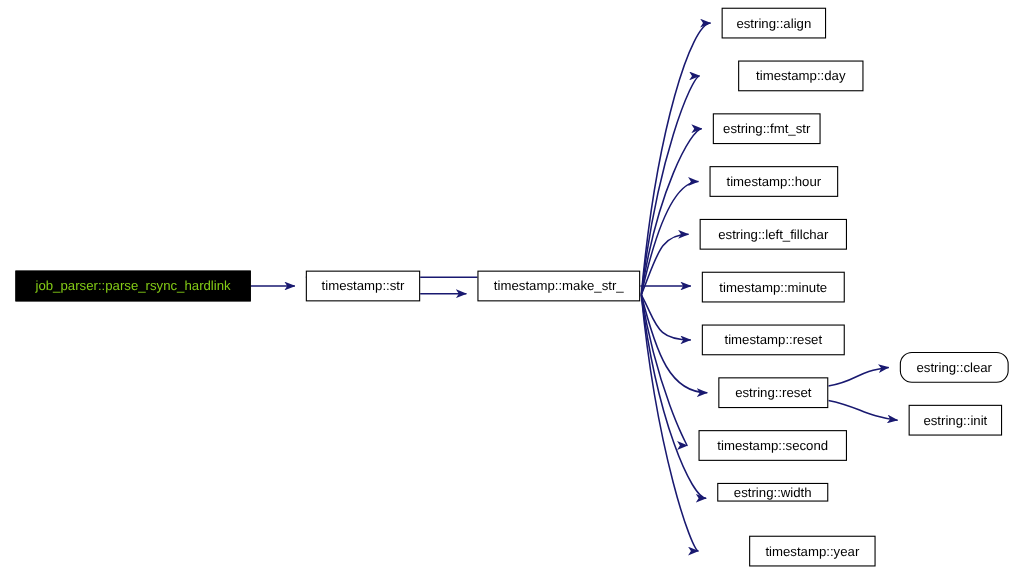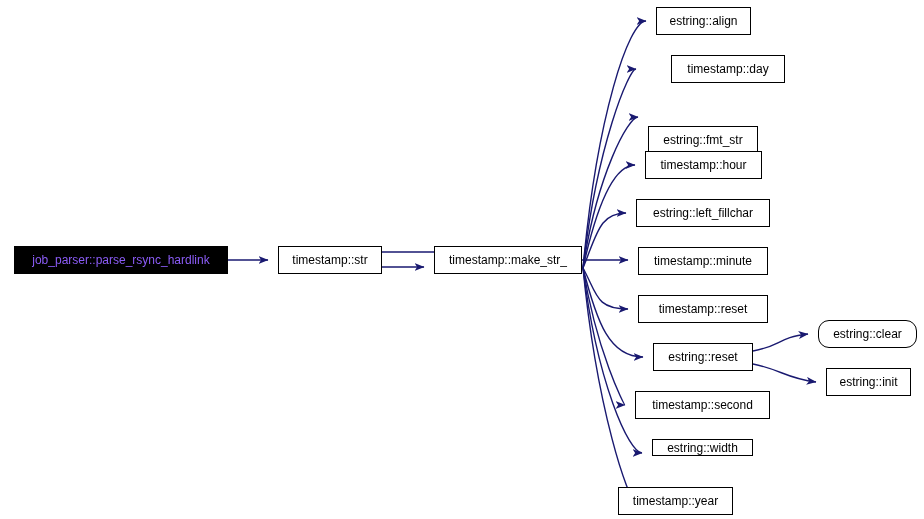--- a/index.html
+++ b/index.html
@@ -33,21 +33,21 @@
     font-size: 12px;
     line-height: 1;
     display: flex;
     align-items: center;
     justify-content: center;
     white-space: nowrap;
     letter-spacing: 0px;
   }
   .node.root {
     background: #000000;
-    color: #8b5cf6;
+    color: #84cc16;
     border: 1px solid #000000;
   }
 </style>
 </head>
 <body>
 
 <div id="canvas">
   <svg id="edges" viewBox="0 0 924 519" xmlns="http://www.w3.org/2000/svg">
     <defs>
       <marker id="arrowR" markerWidth="10" markerHeight="8" refX="9.5" refY="4" orient="auto" markerUnits="userSpaceOnUse">
@@ -84,21 +84,21 @@
     </div>
     <div class="node" style="left: 434px; top: 246px; width: 148px; height: 28px; text-align: center;">
       <span>timestamp::make_str_</span>
     </div>
     <div class="node" style="left: 656px; top: 7px; width: 95px; height: 28px;">
       <span>estring::align</span>
     </div>
     <div class="node" style="left: 646px; top: 55px; width: 114px; height: 28px; margin-left: 25px;">
       <span>timestamp::day</span>
     </div>
-    <div class="node" style="left: 648px; top: 103px; width: 110px; height: 28px; margin-top: 23px;">
+    <div class="node" style="left: 648px; top: 103px; width: 98px; height: 28px;">
       <span>estring::fmt_str</span>
     </div>
     <div class="node" style="left: 645px; top: 151px; width: 117px; height: 28px;">
       <span>timestamp::hour</span>
     </div>
     <div class="node" style="left: 636px; top: 199px; width: 134px; height: 28px;">
       <span>estring::left_fillchar</span>
     </div>
     <div class="node" style="left: 638px; top: 247px; width: 130px; height: 28px;">
       <span>timestamp::minute</span>
@@ -108,21 +108,21 @@
     </div>
     <div class="node" style="left: 653px; top: 343px; width: 100px; height: 28px;">
       <span>estring::reset</span>
     </div>
     <div class="node" style="left: 635px; top: 391px; width: 135px; height: 28px;">
       <span>timestamp::second</span>
     </div>
     <div class="node" style="left: 652px; top: 439px; width: 101px; height: 17px;">
       <span>estring::width</span>
     </div>
-    <div class="node" style="left: 618px; top: 487px; width: 115px; height: 28px;">
+    <div class="node" style="left: 681px; top: 487px; width: 115px; height: 28px;">
       <span>timestamp::year</span>
     </div>
     <div class="node" style="left: 818px; top: 320px; width: 99px; height: 28px; border-radius: 11px;">
       <span>estring::clear</span>
     </div>
     <div class="node" style="left: 826px; top: 368px; width: 85px; height: 28px;">
       <span>estring::init</span>
     </div>
   </div>
 

